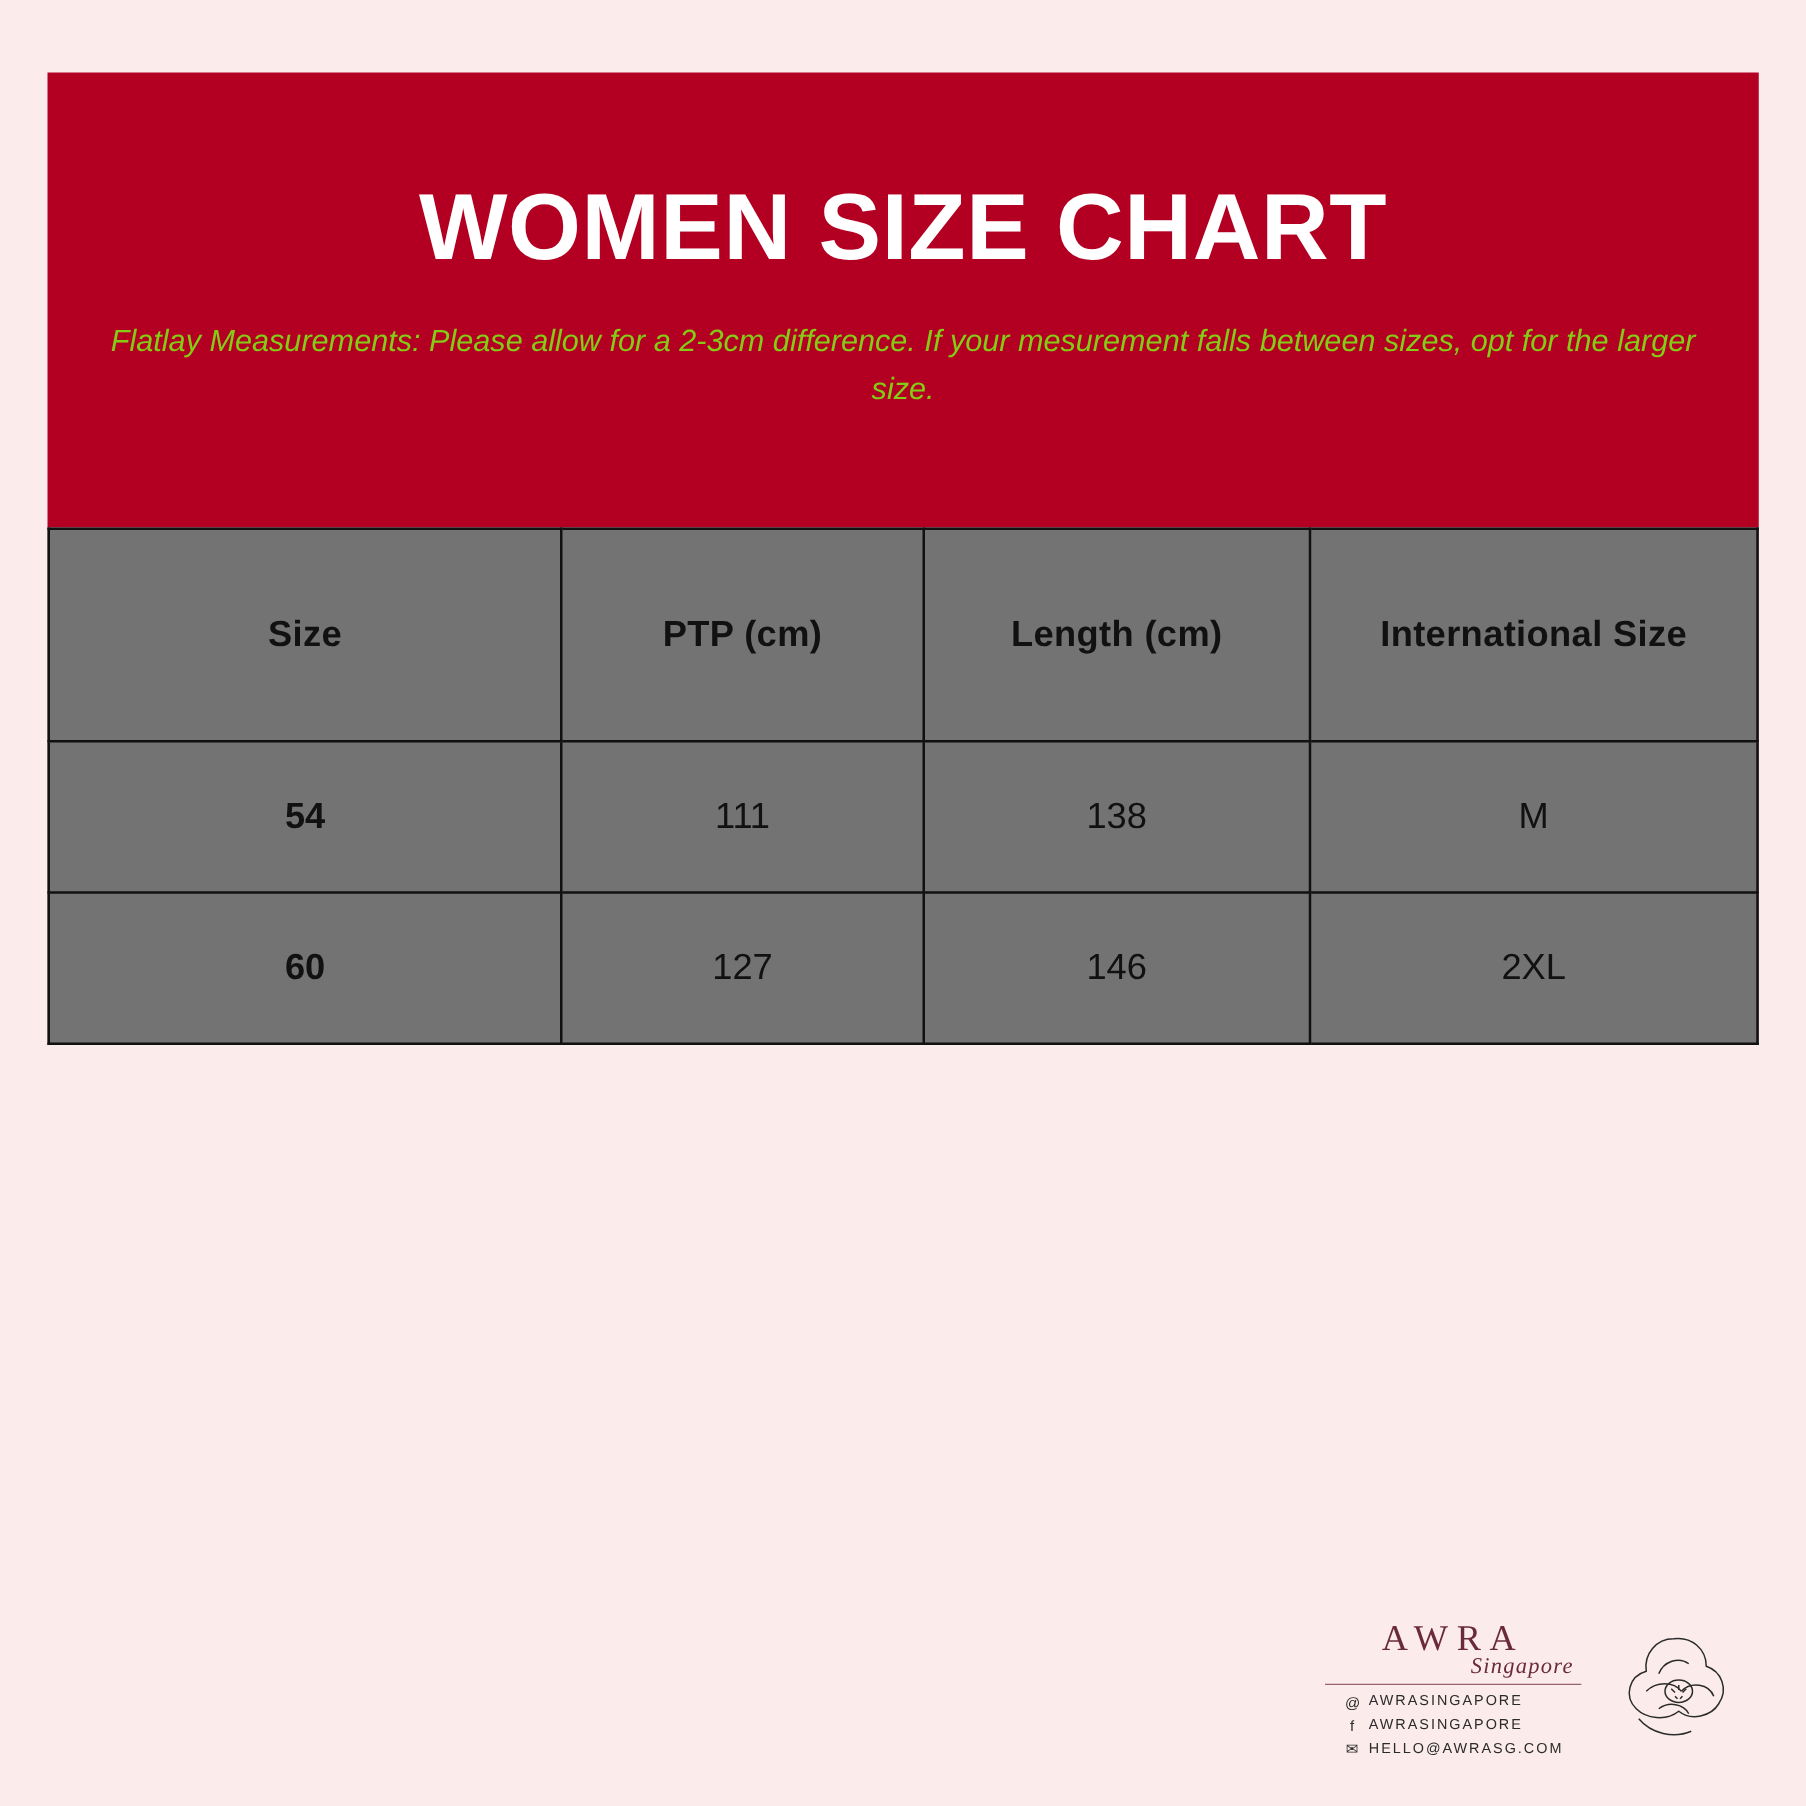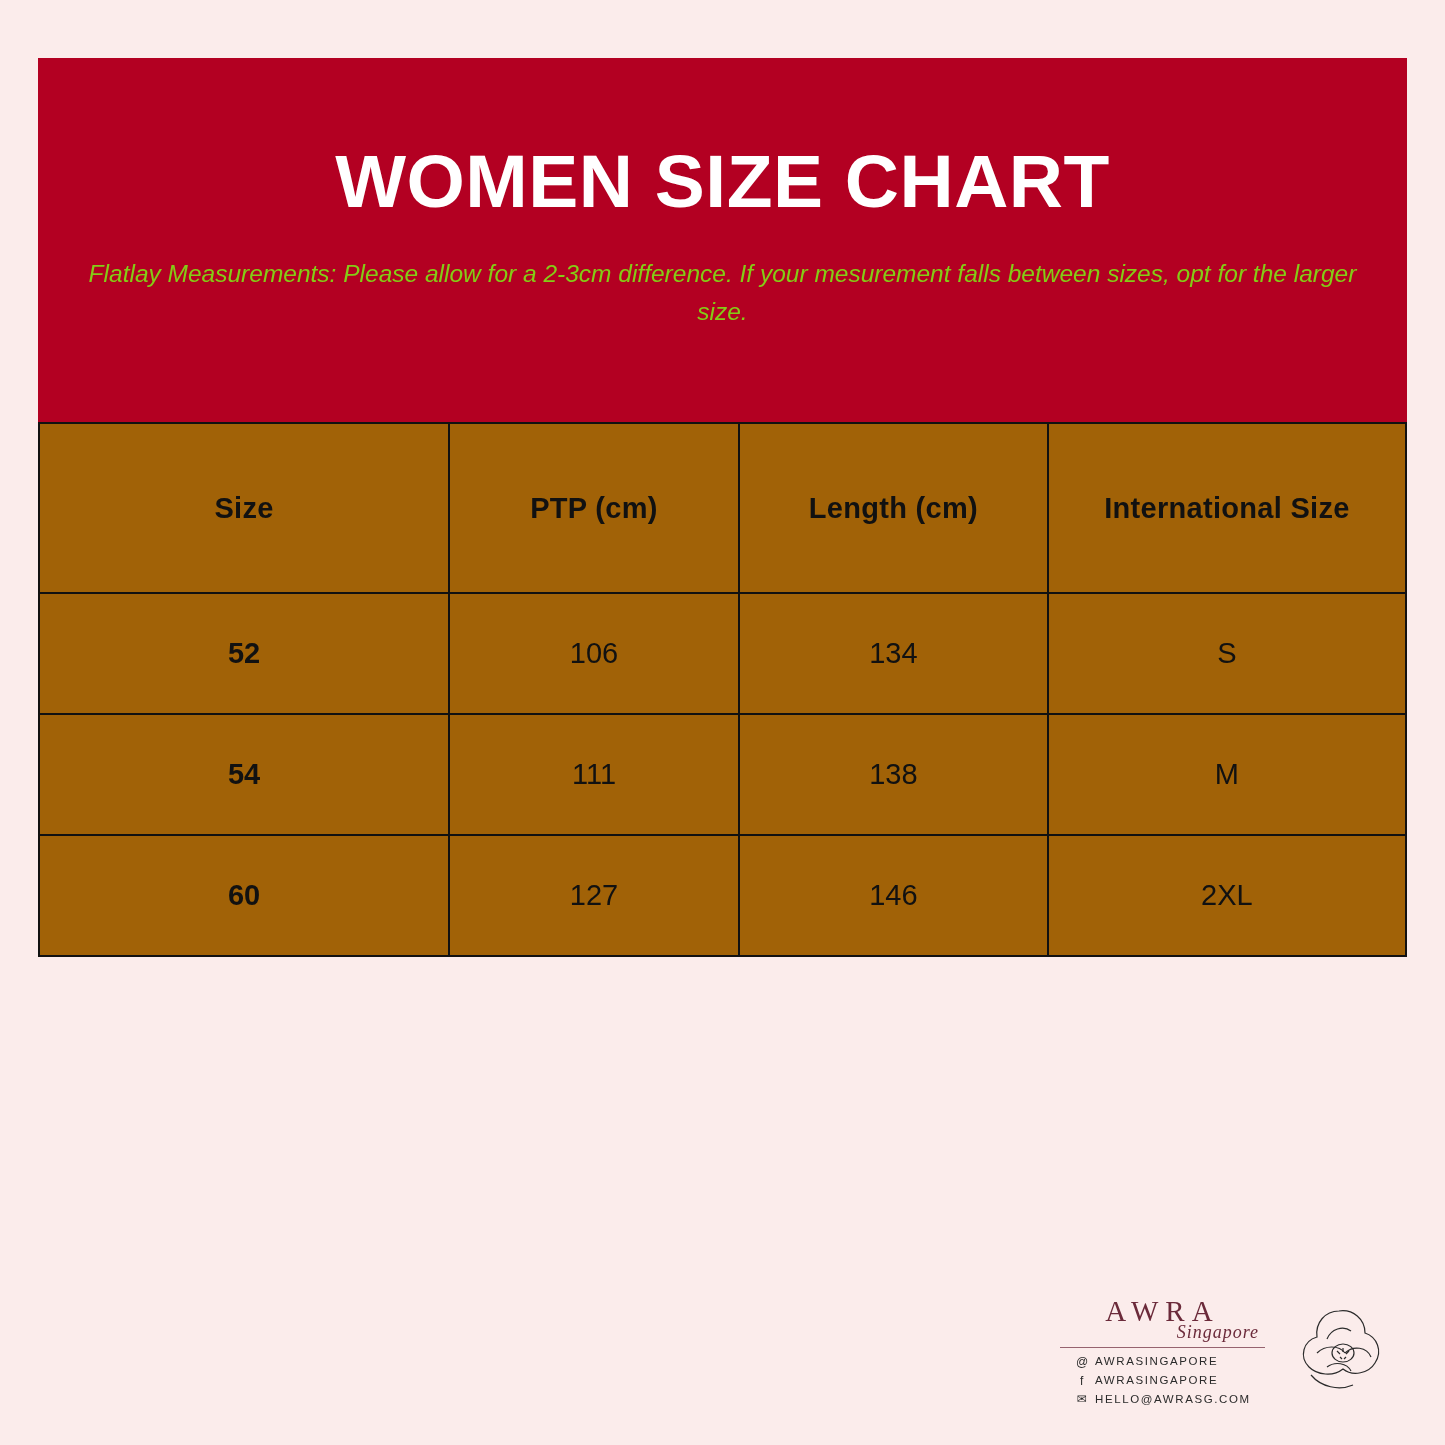--- a/index.html
+++ b/index.html
@@ -50,21 +50,21 @@
     font-size: 24.5px;
     line-height: 1.55;
     text-align: center;
     max-width: 1290px;
   }
   
   table.size-table {
     width: 100%;
     border-collapse: collapse;
     table-layout: fixed;
-    background: #a16207;
+    background: #737373;
   }
   table.size-table th,
   table.size-table td {
     border: 2px solid #111111;
     text-align: center;
     color: #111111;
   }
   table.size-table thead th {
     height: 170px;
     font-size: 29px;
@@ -175,26 +175,20 @@
       <thead>
         <tr>
           <th>Size</th>
           <th>PTP (cm)</th>
           <th>Length (cm)</th>
           <th>International Size</th>
         </tr>
       </thead>
       <tbody>
         <tr>
-          <td class="size-cell">52</td>
-          <td>106</td>
-          <td>134</td>
-          <td>S</td>
-        </tr>
-        <tr>
           <td class="size-cell">54</td>
           <td>111</td>
           <td>138</td>
           <td>M</td>
         </tr>
         <tr>
           <td class="size-cell">60</td>
           <td>127</td>
           <td>146</td>
           <td>2XL</td>

